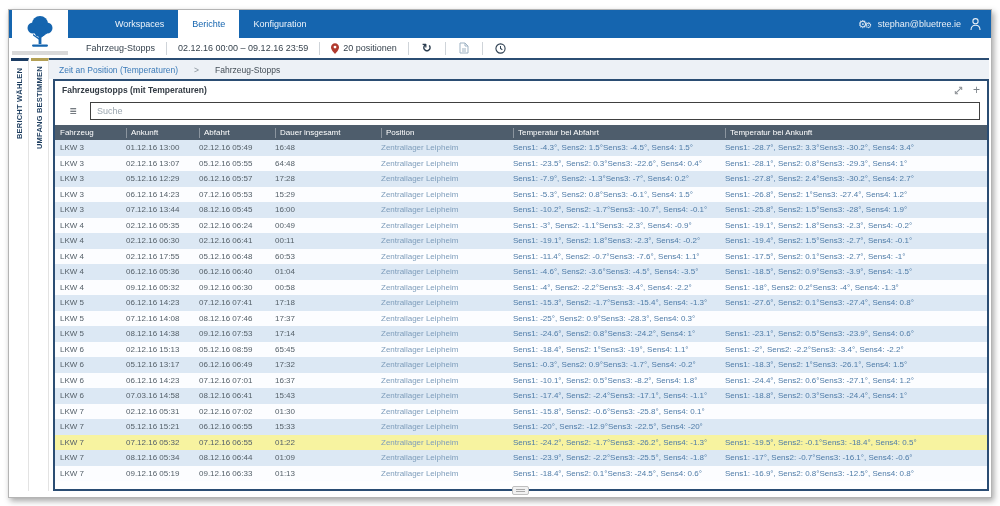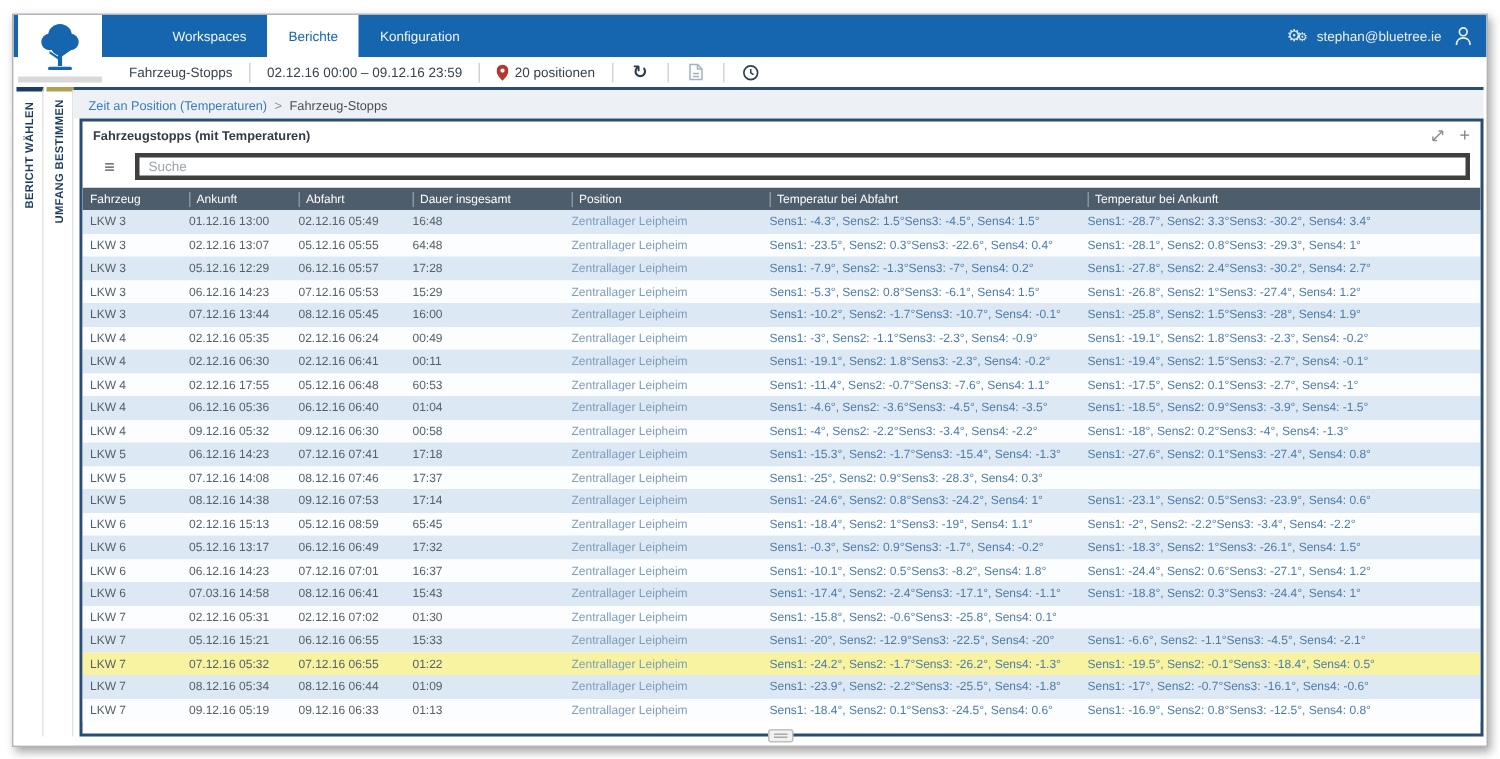--- a/index.html
+++ b/index.html
@@ -35,35 +35,35 @@
   .vtab.t1 { left:2px; border-top:3px solid #1b3c63; }
   .vtab.t2 { left:22px; border-top:3px solid #b3a055; }
   .vtab span { position:absolute; left:4px; white-space:nowrap; transform:rotate(-90deg); transform-origin:left top;
                font-size:7.5px; font-weight:bold; color:#1c3c5e; letter-spacing:0.2px; }
   .vtab.t1 span { top:78px; }
   .vtab.t2 span { top:88px; }
 
   
   .content { position:absolute; left:40px; top:48px; right:2px; bottom:0; }
   .crumb-bar { height:21px; background:#edf1f6; border-top:2px solid #2b4d73; display:flex; align-items:center;
-               padding-left:10px; font-size:8.5px; gap:5px; }
+               padding-left:10px; font-size:8.5px; gap:16px; }
   .crumb-link { color:#3a7ab8; cursor:pointer; }
   .crumb-sep { color:#8a939b; }
   .crumb-cur { color:#444e57; }
 
   .panel { position:absolute; left:4px; right:0; top:21px; bottom:6px; border:2px solid #2b4d73; background:#ffffff; }
   .panel-header { height:18px; display:flex; align-items:center; padding:0 7px; }
   .panel-title { font-size:8.5px; font-weight:bold; color:#333b44; }
   .panel-icons { margin-left:auto; display:flex; align-items:center; gap:9px; }
   .plus-glyph { font-size:12px; color:#7b8288; line-height:1; cursor:pointer; }
 
   .search-row { height:24px; display:flex; align-items:center; padding:0 7px; gap:6px; }
   .menu-btn { width:22px; height:18px; display:flex; align-items:center; justify-content:center;
               font-size:12px; color:#4a525a; cursor:pointer; }
-  .search-input { flex:1; height:18px; border:3px solid #404040; font-size:9px; padding:0 6px; color:#333;
+  .search-input { flex:1; height:18px; border:1px solid #404040; font-size:9px; padding:0 6px; color:#333;
                   font-family:"Liberation Sans","DejaVu Sans",sans-serif; outline:none; }
   .search-input::placeholder { color:#9aa5ae; }
 
   
   .tbl { position:absolute; left:0; right:0; top:44px; bottom:0; overflow:hidden; }
   .trow { display:grid; grid-template-columns:66px 73px 76px 106px 132px 212px 1fr; align-items:center;
           padding-left:5px; font-size:8px; }
   .thead { background:#4e5d6c; color:#ffffff; font-weight:normal; height:15px; }
   .thead .hc { padding-left:4px; white-space:nowrap; overflow:hidden; border-left:1px solid rgba(255,255,255,0.35); height:10px; line-height:10px; cursor:pointer; }
   .thead .hc:first-child { border-left:none; padding-left:0; }
@@ -359,21 +359,20 @@
               <div class="cell c-pos">Zentrallager Leipheim</div>
               <div class="cell c-temp">Sens1: -15.8°, Sens2: -0.6°Sens3: -25.8°, Sens4: 0.1°</div>
             </div>
             <div class="trow stripe">
               <div class="cell c-gray">LKW 7</div>
               <div class="cell c-gray">05.12.16 15:21</div>
               <div class="cell c-gray">06.12.16 06:55</div>
               <div class="cell c-gray">15:33</div>
               <div class="cell c-pos">Zentrallager Leipheim</div>
               <div class="cell c-temp">Sens1: -20°, Sens2: -12.9°Sens3: -22.5°, Sens4: -20°</div>
-              <div class="cell c-temp">Sens1: -6.6°, Sens2: -1.1°Sens3: -4.5°, Sens4: -2.1°</div>
             </div>
             <div class="trow hl">
               <div class="cell c-gray">LKW 7</div>
               <div class="cell c-gray">07.12.16 05:32</div>
               <div class="cell c-gray">07.12.16 06:55</div>
               <div class="cell c-gray">01:22</div>
               <div class="cell c-pos">Zentrallager Leipheim</div>
               <div class="cell c-temp">Sens1: -24.2°, Sens2: -1.7°Sens3: -26.2°, Sens4: -1.3°</div>
               <div class="cell c-temp">Sens1: -19.5°, Sens2: -0.1°Sens3: -18.4°, Sens4: 0.5°</div>
             </div>

